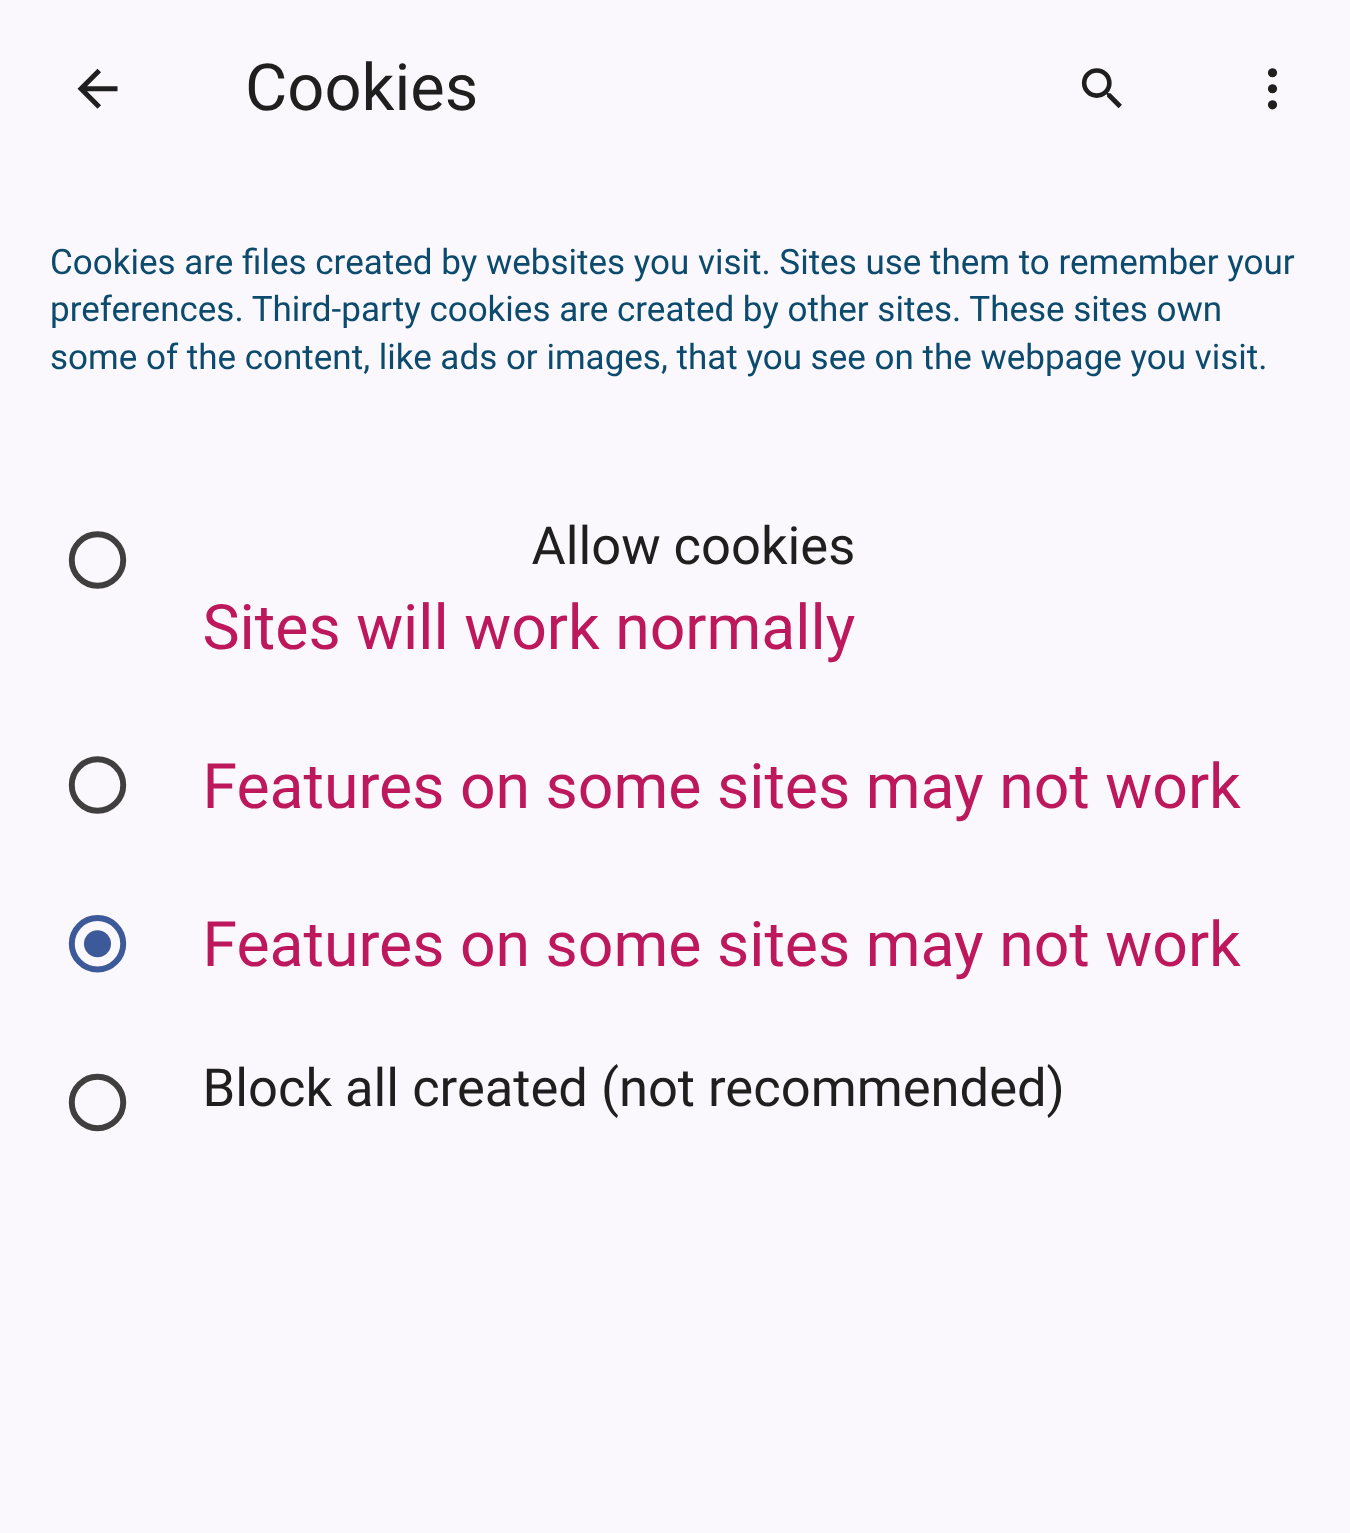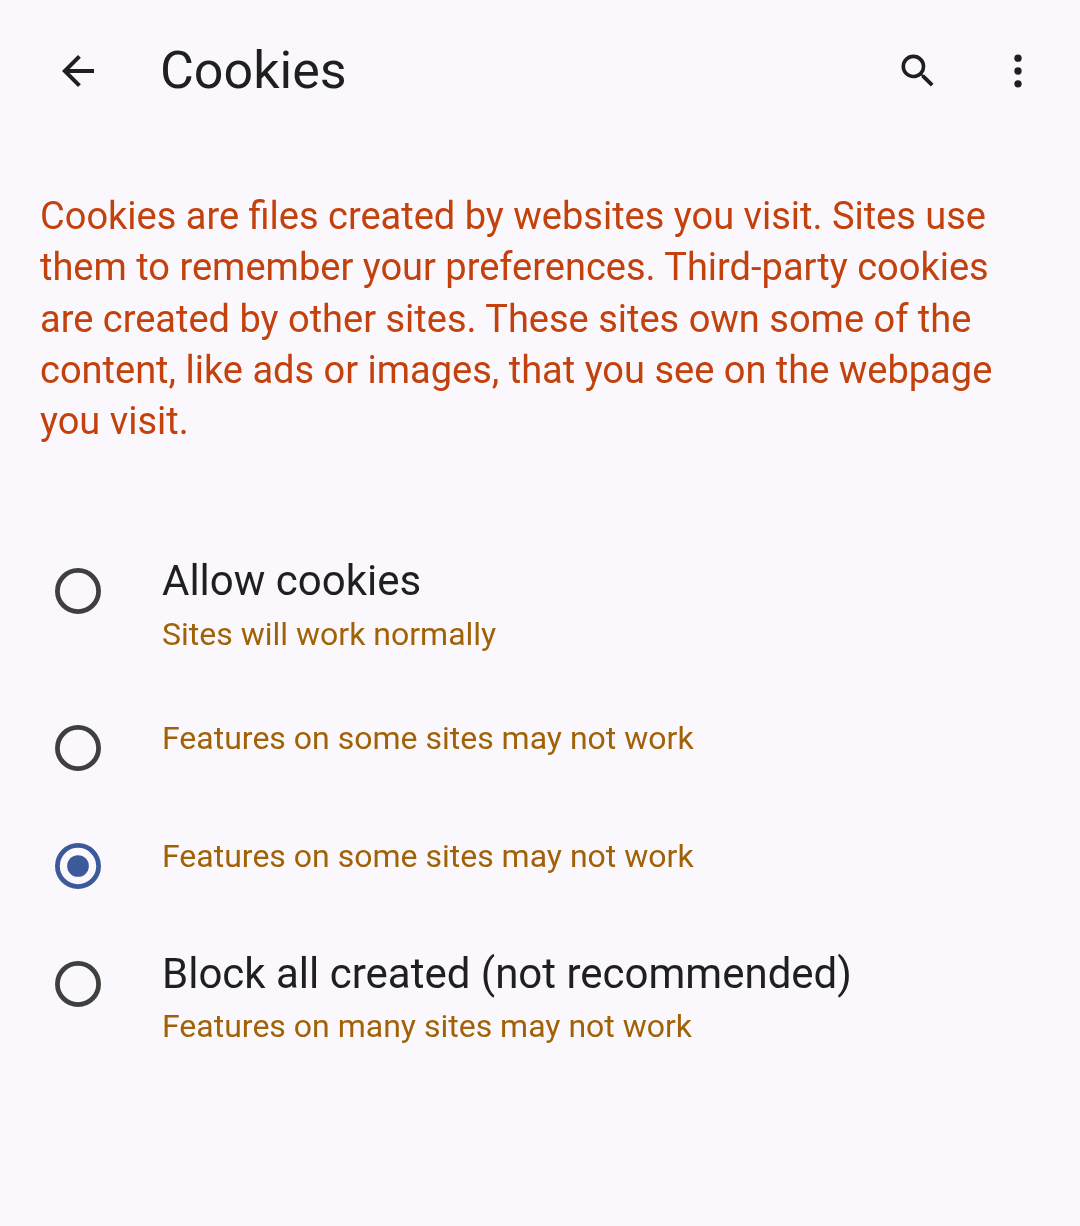--- a/index.html
+++ b/index.html
@@ -11,21 +11,21 @@
       font-family: -apple-system, BlinkMacSystemFont, "Segoe UI", Roboto, Arial, sans-serif;
       background: #faf8fc;
       width: 1080px;
       height: 1226px;
       color: #1f1f1f;
     }
     .app-bar {
       display: flex;
       align-items: flex-end;
       padding: 40px 32px 30px 48px;
-      gap: 24px;
+      gap: 60px;
     }
     .back-btn {
       width: 60px;
       height: 60px;
       display: flex;
       align-items: center;
       justify-content: center;
       cursor: pointer;
     }
     .back-btn svg {
@@ -47,32 +47,33 @@
       justify-content: center;
       cursor: pointer;
       margin-left: 16px;
     }
     .action-icon svg {
       width: 44px;
       height: 44px;
     }
     .description {
       padding: 60px 40px 50px 40px;
-      font-size: 38px;
+      font-size: 28px;
       line-height: 1.35;
-      color: #c2410c;
+      color: #0c4a6e;
     }
     .options {
       padding: 30px 0 0 0;
     }
     .option-row {
       display: flex;
       align-items: flex-start;
       padding: 28px 40px 28px 52px;
       cursor: pointer;
+      text-align: right;
     }
     .radio {
       width: 52px;
       height: 52px;
       flex-shrink: 0;
       display: flex;
       align-items: center;
       justify-content: center;
       margin-top: 10px;
     }
@@ -82,22 +83,22 @@
     }
     .option-text {
       margin-left: 58px;
     }
     .option-title {
       font-size: 42px;
       color: #1f1f1f;
       line-height: 1.25;
     }
     .option-subtitle {
-      font-size: 32px;
-      color: #a16207;
+      font-size: 50px;
+      color: #be185d;
       margin-top: 6px;
       line-height: 1.3;
     }
     .add-row {
       display: flex;
       align-items: center;
       padding: 44px 40px 40px 52px;
       cursor: pointer;
     }
   </style>
@@ -165,21 +166,20 @@
   </div>
 
   <div class="option-row">
     <div class="radio">
       <svg viewBox="0 0 24 24">
         <circle cx="12" cy="12" r="9.5" fill="none" stroke="#3f3f3f" stroke-width="2.2"></circle>
       </svg>
     </div>
     <div class="option-text">
       <div class="option-title">Block all created (not recommended)</div>
-      <div class="option-subtitle">Features on many sites may not work</div>
     </div>
   </div>
 
 </div>
 
 <div class="add-row">
   
   
 </div>
 

